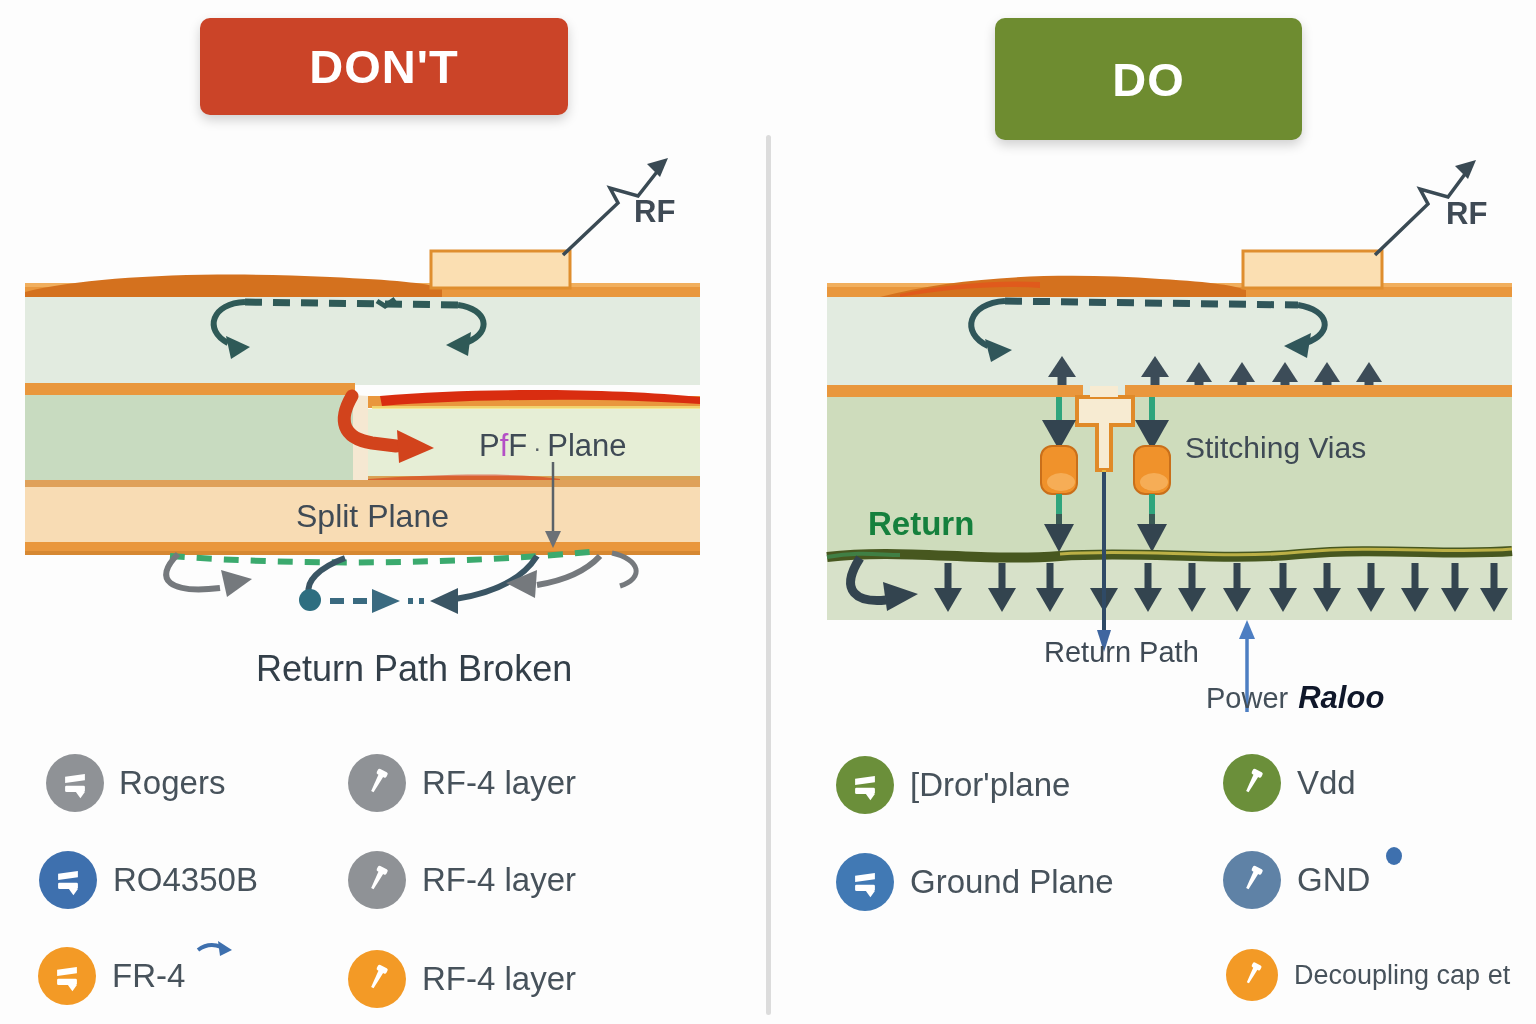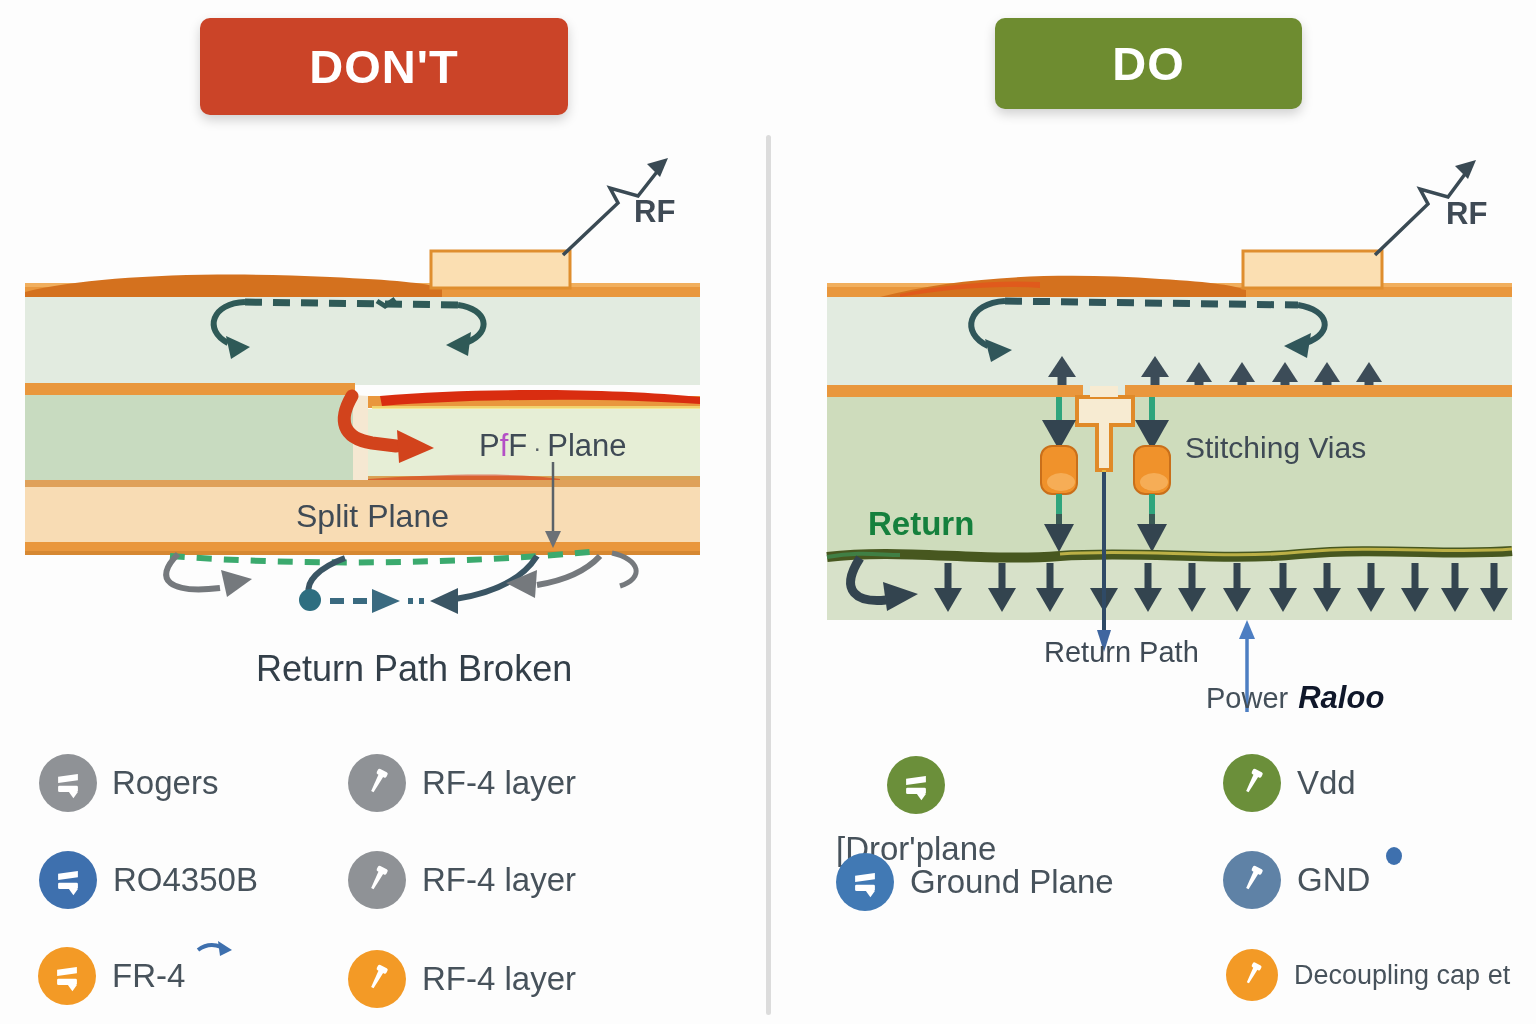--- a/index.html
+++ b/index.html
@@ -234,40 +234,40 @@
     </g>
 
     <ellipse cx="1394" cy="856" rx="8" ry="9" fill="#3e70ae"></ellipse>
   </svg>
 
   <div class="abs divider" style="left:766px;top:135px;width:5px;height:880px;"></div>
 
   <div class="abs banner" style="left:200px;top:18px;width:368px;height:97px;background:#cb4428;">
     <span>DON'T</span>
   </div>
-  <div class="abs banner" style="left:995px;top:18px;width:307px;height:91px;background:#6e8c30;">
+  <div class="abs banner" style="left:995px;top:18px;width:307px;height:122px;background:#6e8c30;">
     <span>DO</span>
   </div>
 
   <div class="abs dlabel" style="left:634px;top:194px;font-size:31px;font-weight:600;">RF</div>
   <div class="abs dlabel" style="left:479px;top:428px;font-size:31px;">
     <span>P</span><span class="rf-f">f</span><span>F</span><span class="dot-sep">·</span><span>Plane</span>
   </div>
   <div class="abs dlabel" style="left:296px;top:498px;font-size:32px;">Split Plane</div>
   <div class="abs dlabel" style="left:256px;top:648px;font-size:36px;font-weight:500;color:#333f49;">Return Path Broken</div>
 
   <div class="abs dlabel" style="left:1446px;top:196px;font-size:31px;font-weight:600;">RF</div>
   <div class="abs dlabel" style="left:1185px;top:431px;font-size:30px;">Stitching Vias</div>
   <div class="abs dlabel" style="left:868px;top:505px;font-size:33px;font-weight:700;color:#15803d;">Return</div>
   <div class="abs dlabel" style="left:1044px;top:636px;font-size:29px;">Return Path</div>
   <div class="abs" style="left:1206px;top:680px;">
     <span class="soliid">Power</span><span class="raloo">Raloo</span>
   </div>
 
-  <div class="abs legend-item" style="left:39px;top:754px;gap:15px;">
+  <div class="abs legend-item" style="left:46px;top:754px;gap:15px;">
     <span class="lg-circle" style="background-color: rgb(143, 146, 150);">
       <svg viewBox="0 0 40 40" width="36" height="36">
           <path d="M9 13 L31 10 L31 17 L9 20 Z" fill="#fff"></path>
           <rect x="9" y="23" width="22" height="7" rx="1.5" fill="#fff"></rect>
           <path d="M21 30 L31 30 L26 37 Z" fill="#fff"></path>
         </svg>
     </span>
     <span class="lg-label">Rogers</span>
   </div>
   <div class="abs legend-item" style="left:39px;top:851px;">
@@ -317,21 +317,21 @@
       <svg viewBox="0 0 40 40" width="36" height="36">
           <g transform="rotate(28 20 20)">
             <path d="M17 10 L23 10 L21.5 31 L18.5 31 Z" fill="#fff"></path>
             <rect x="14" y="4.5" width="12" height="6.5" rx="2" fill="#fff"></rect>
           </g>
         </svg>
     </span>
     <span class="lg-label">RF-4 layer</span>
   </div>
 
-  <div class="abs legend-item" style="left:836px;top:756px;flex-direction:column;">
+  <div class="abs legend-item" style="left:836px;top:756px;">
     <span class="lg-circle" style="background-color: rgb(107, 143, 58);">
       <svg viewBox="0 0 40 40" width="36" height="36">
           <path d="M9 13 L31 10 L31 17 L9 20 Z" fill="#fff"></path>
           <rect x="9" y="23" width="22" height="7" rx="1.5" fill="#fff"></rect>
           <path d="M21 30 L31 30 L26 37 Z" fill="#fff"></path>
         </svg>
     </span>
     <span class="lg-label">[Dror'plane</span>
   </div>
   <div class="abs legend-item" style="left:836px;top:853px;">

